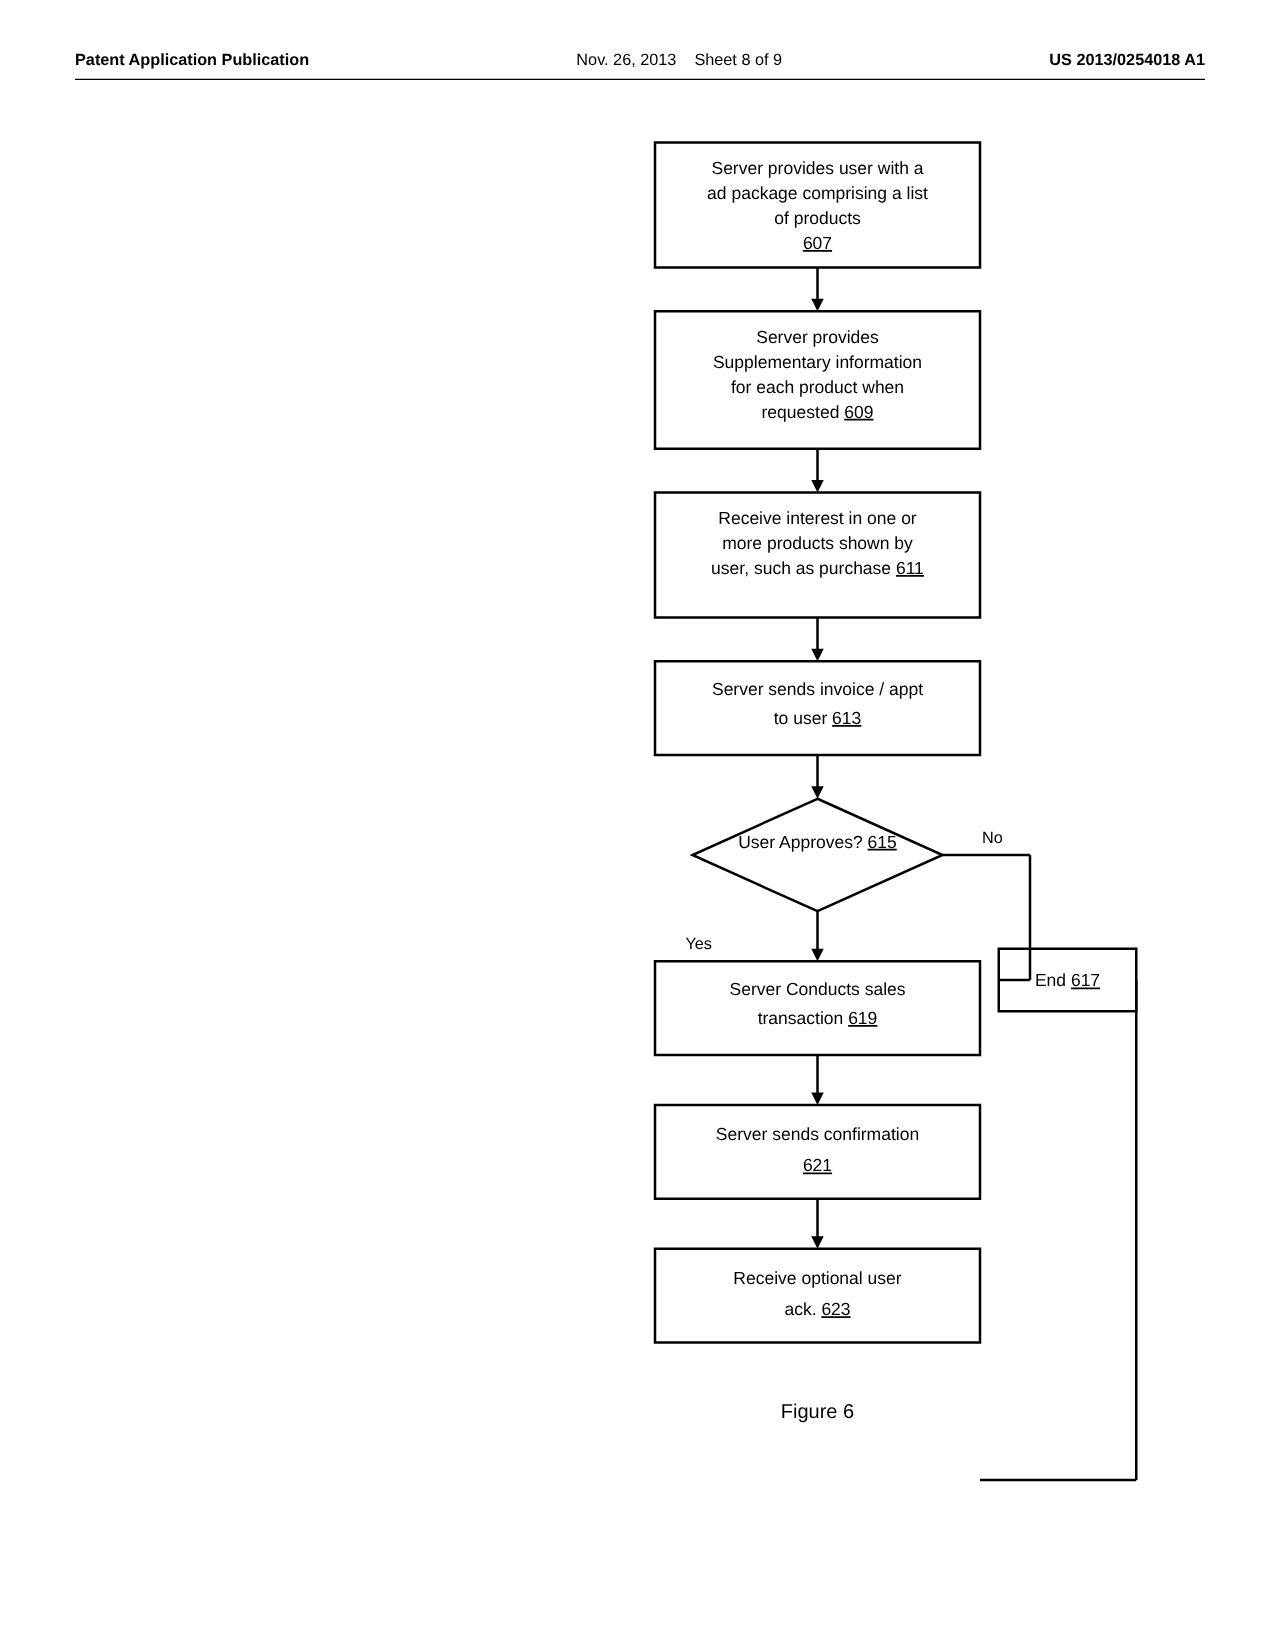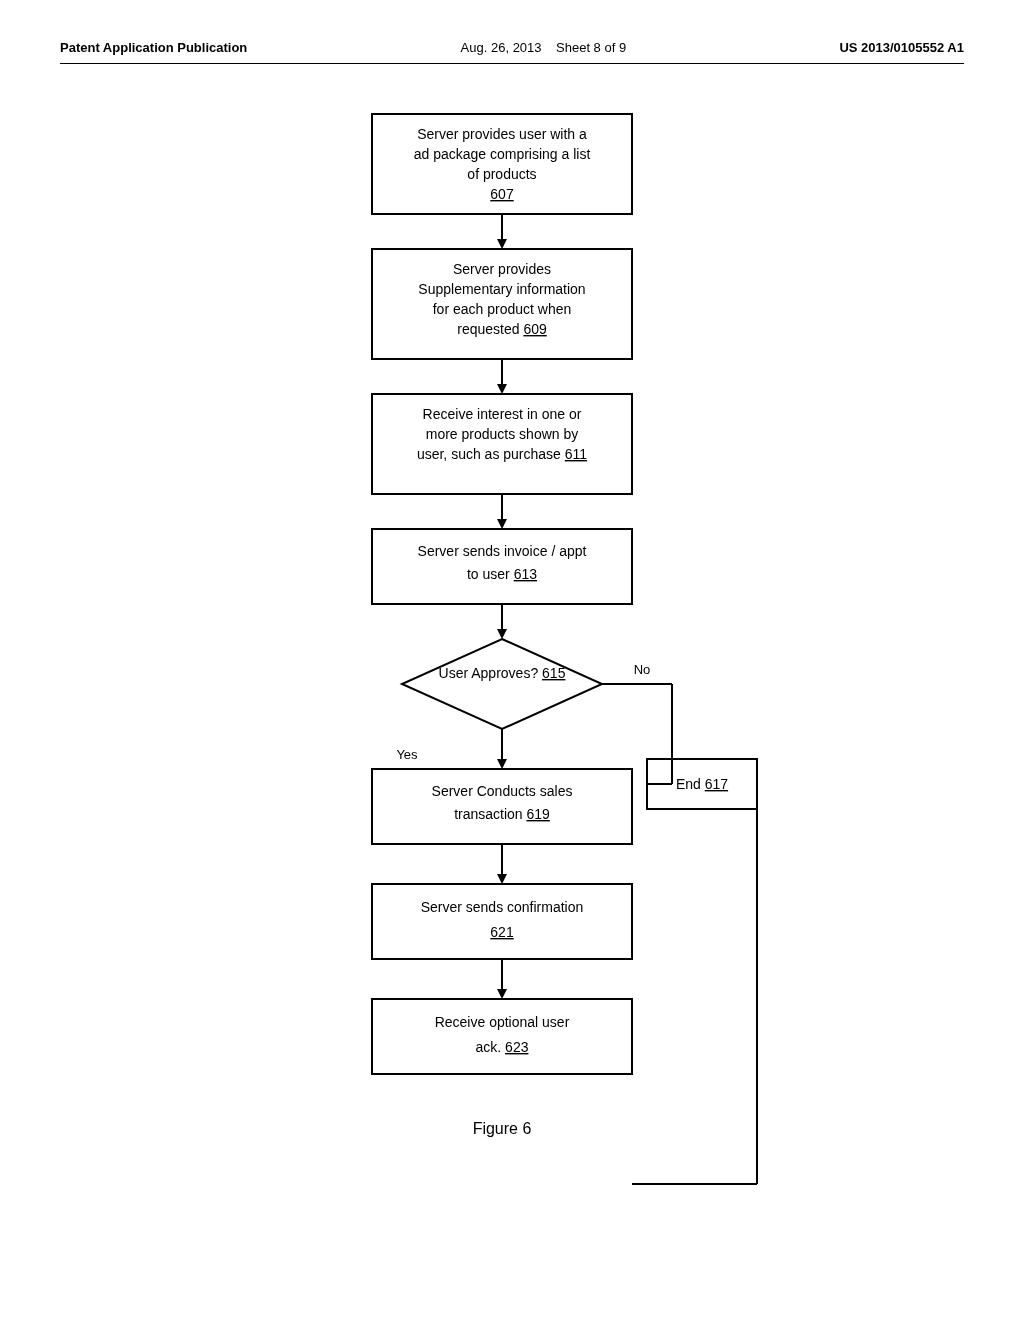--- a/index.html
+++ b/index.html
@@ -39,37 +39,37 @@
     }
 
     .header-right {
       font-size: 13px;
       font-weight: bold;
     }
 
     .diagram-container {
       display: flex;
       flex-direction: column;
-      align-items: center;
+      align-items: flex-end;
       margin-top: 40px;
       position: relative;
     }
   </style>
 </head>
 <body>
 
 <div class="page">
 
   <div class="header">
     <span class="header-left">Patent Application Publication</span>
     <span class="header-center">
-      <span>Aug. 26, 2013</span>&nbsp;&nbsp;&nbsp;
+      <span>Nov. 26, 2013</span>&nbsp;&nbsp;&nbsp;
       <span>Sheet 8 of 9</span>
     </span>
-    <span class="header-right">US 2013/0105552 A1</span>
+    <span class="header-right">US 2013/0254018 A1</span>
   </div>
 
   <div class="diagram-container">
     <svg width="600" height="1150">
 
       <rect x="160" y="10" width="260" height="100" fill="white" stroke="black" stroke-width="2"></rect>
       <text x="290" y="35" text-anchor="middle" font-size="14" font-family="Arial">Server provides user with a</text>
       <text x="290" y="55" text-anchor="middle" font-size="14" font-family="Arial">ad package comprising a list</text>
       <text x="290" y="75" text-anchor="middle" font-size="14" font-family="Arial">of products</text>
       <text x="290" y="95" text-anchor="middle" font-size="14" font-family="Arial" text-decoration="underline">607</text>

